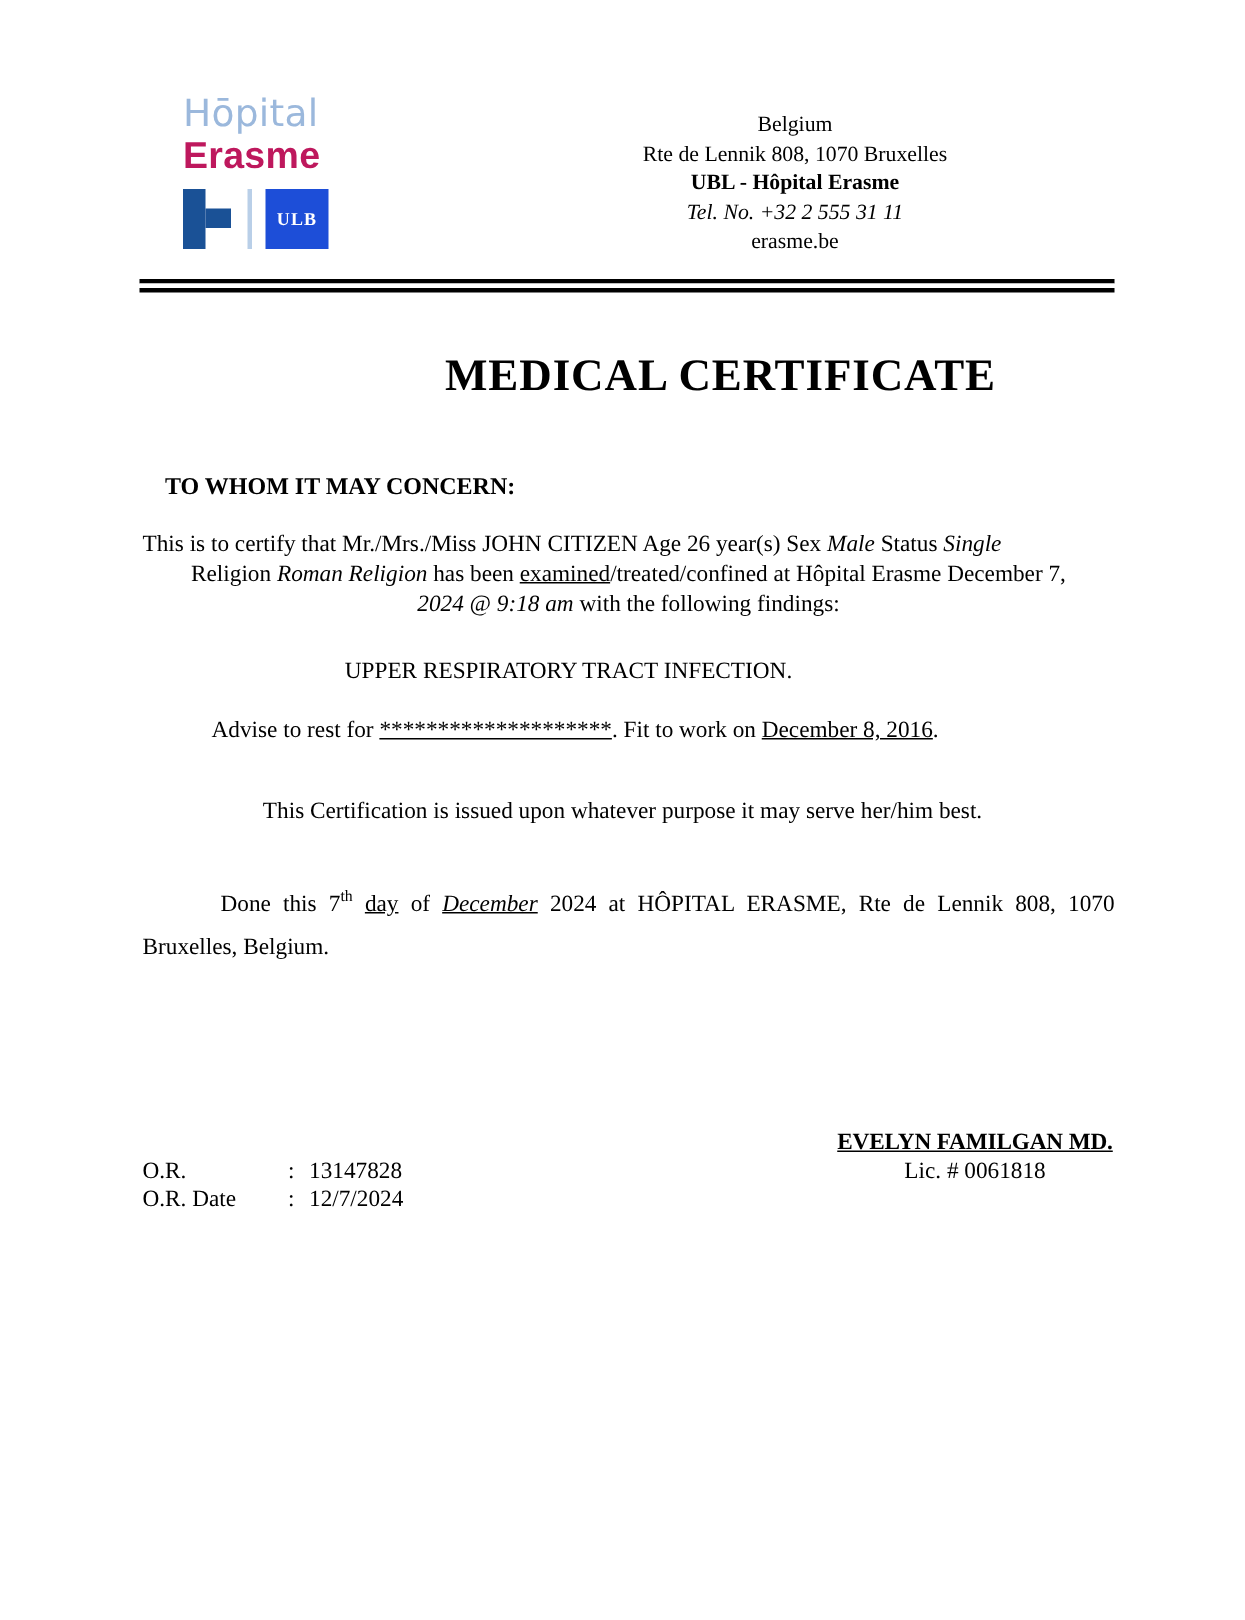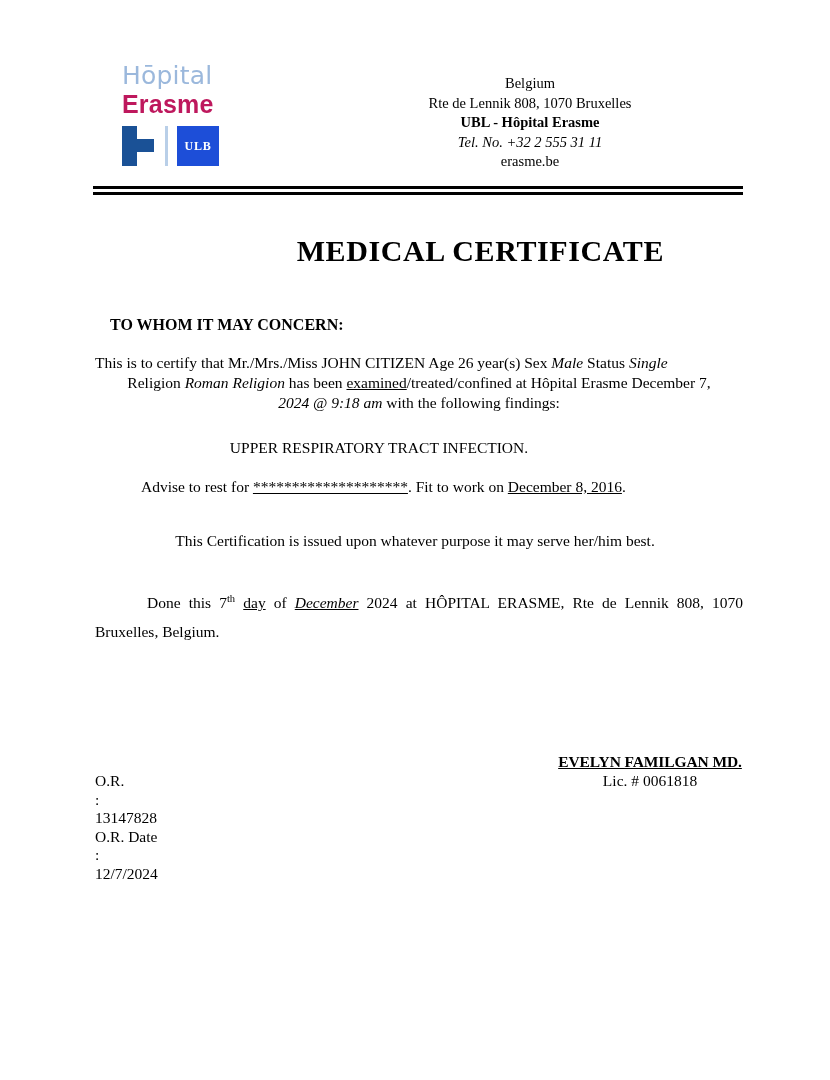--- a/index.html
+++ b/index.html
@@ -208,21 +208,21 @@
   .done-para .indent { display: inline-block; width: 52px; }
 
   
   .or-block {
     position: absolute;
     left: 95px;
     top: 772px;
     font-size: 15.5px;
     line-height: 18.5px;
   }
-  .or-row { display: flex; flex-direction: column; }
+  .or-row { display: flex; }
   .or-label { width: 97px; }
   .or-colon { width: 14px; }
   .or-value { }
 
   .sig-block {
     position: absolute;
     left: 505px;
     top: 753px;
     width: 290px;
     text-align: center;

